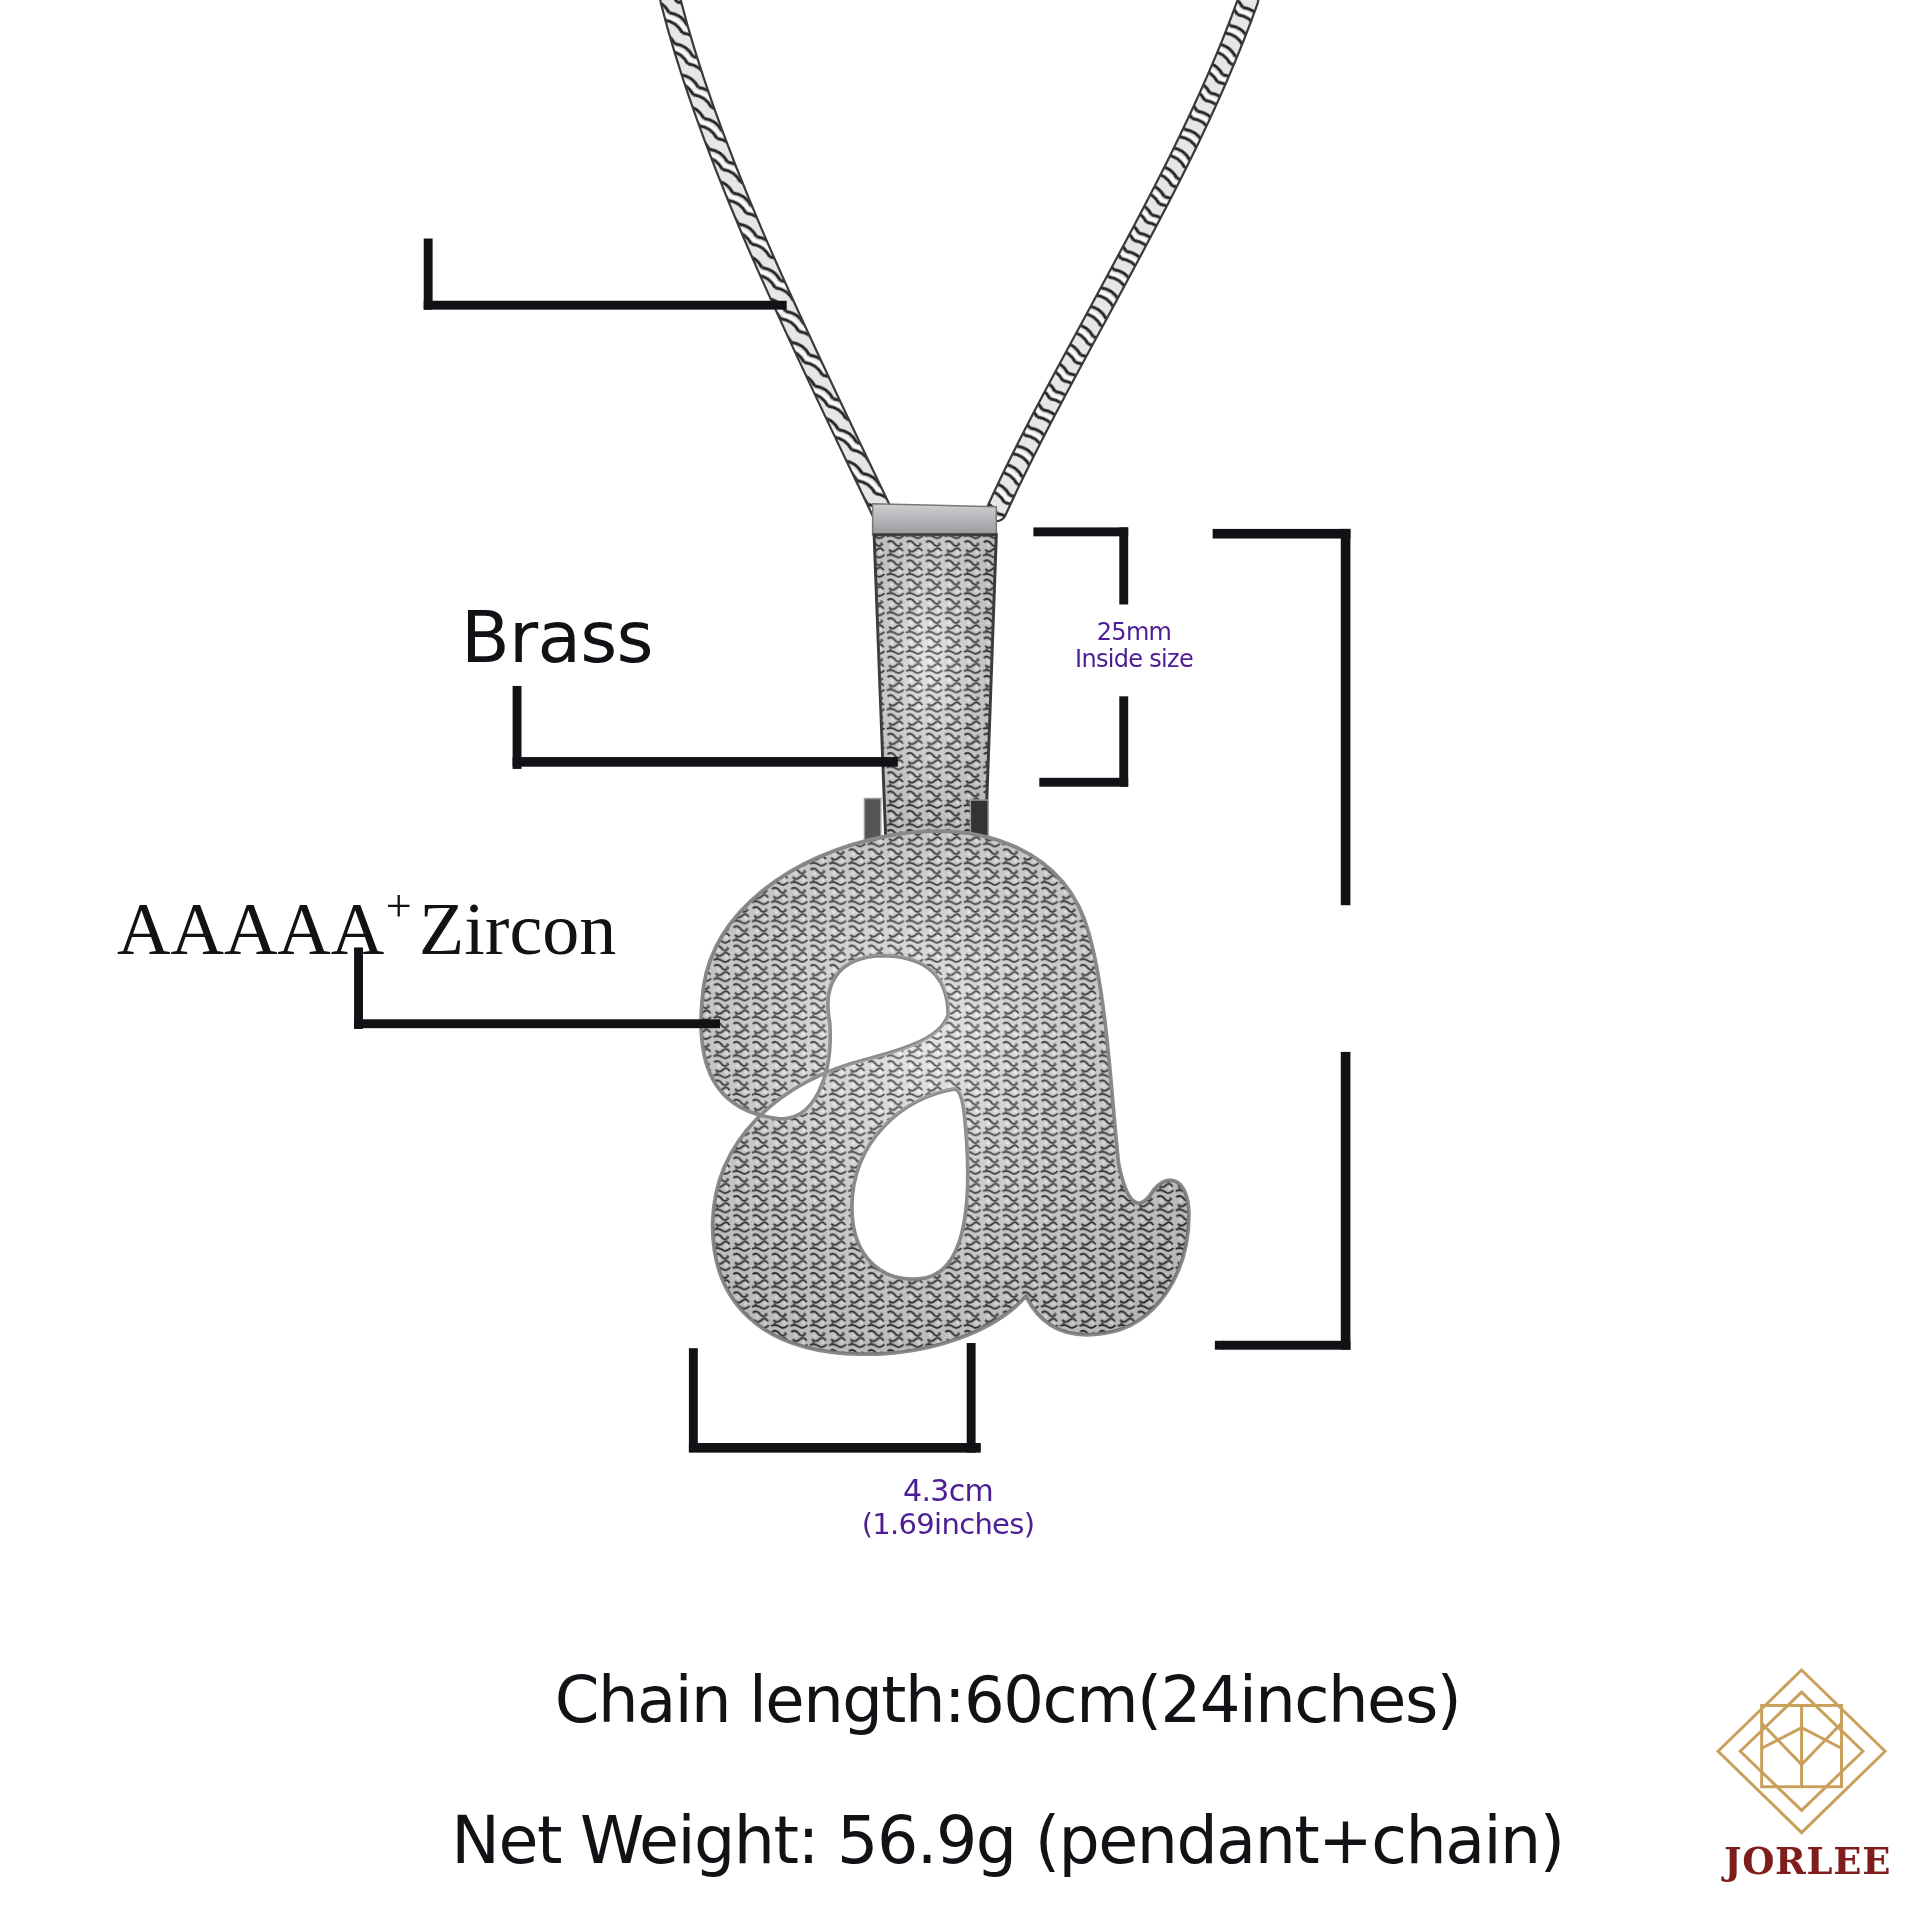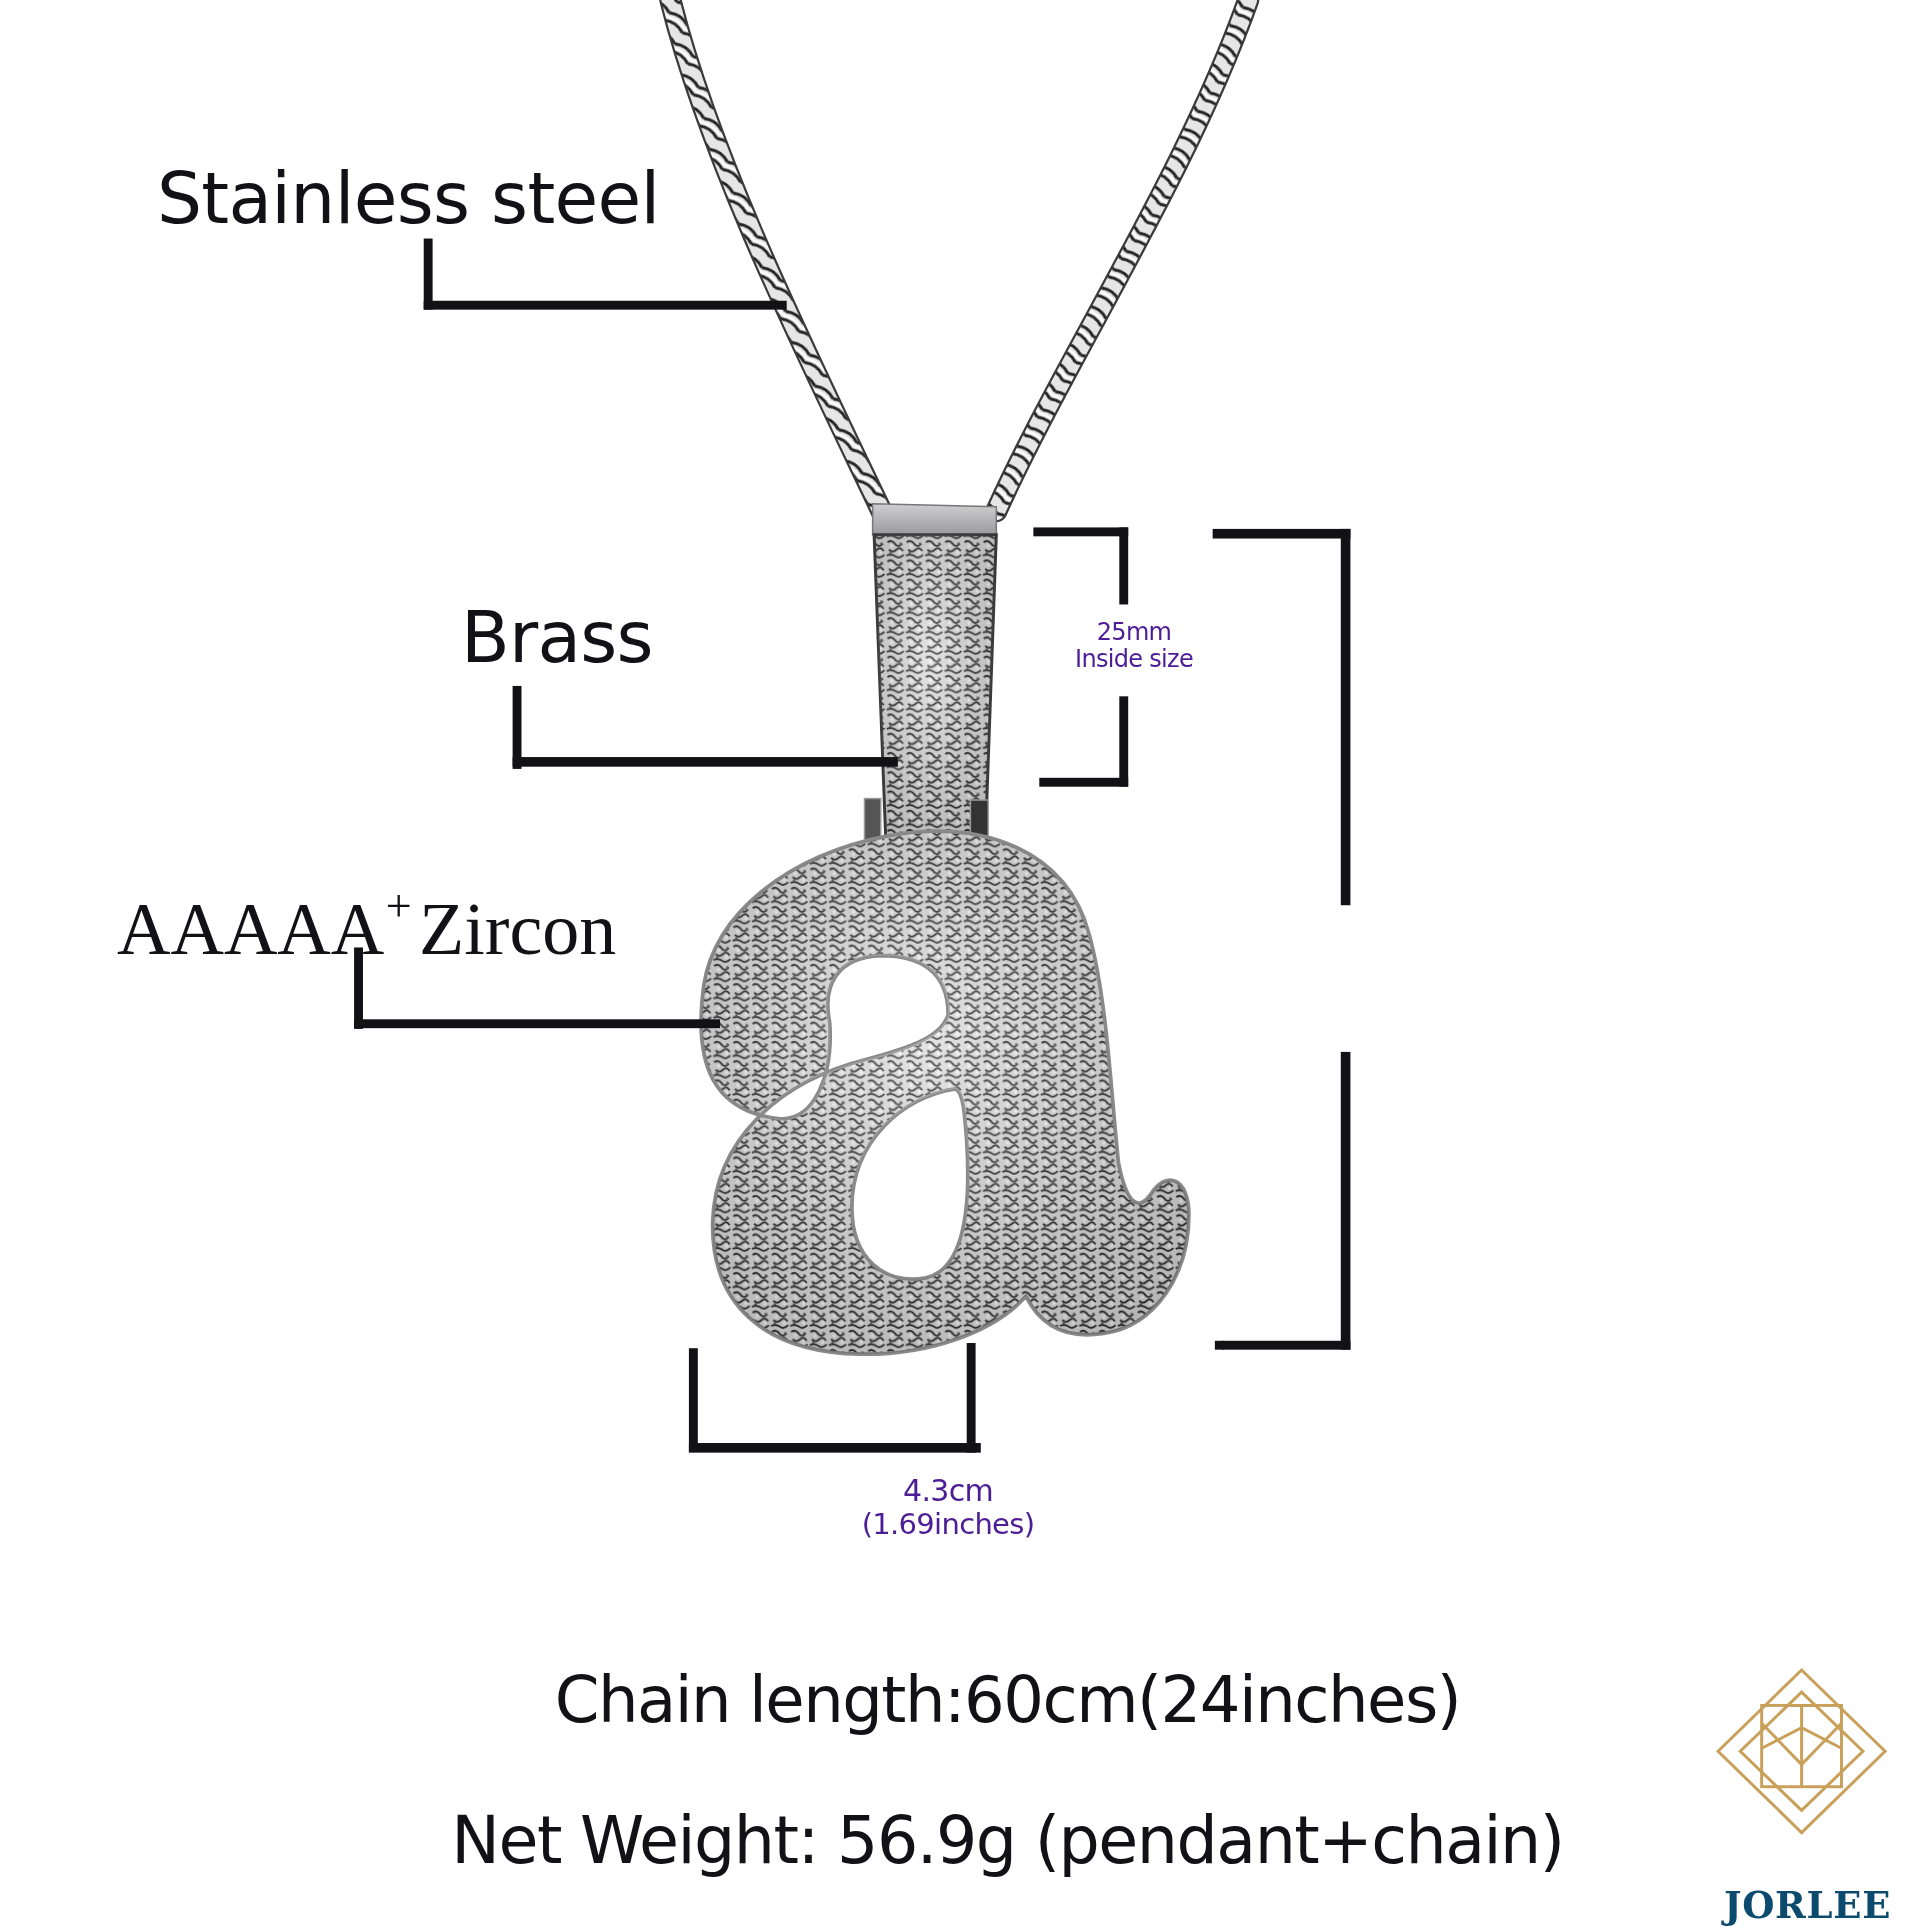--- a/index.html
+++ b/index.html
@@ -53,22 +53,21 @@
       left: 1704px; top: 1667px; width: 207px; height: 222px;
     }
     .brand-name {
       position: absolute;
       left: 0; top: 172px; width: 207px;
       text-align: center;
       font-family: "DejaVu Serif", "Liberation Serif", serif;
       font-weight: bold;
       font-size: 37px;
       letter-spacing: 0.7px;
-      color: #0c4a6e;
-      margin-top: 44px;
+      color: #7f1d1d;
     }
   </style>
 </head>
 <body>
 
 <div class="canvas">
 
   <svg class="art" width="1926" height="1926" viewBox="0 0 2600 2600">
     <defs>
       <pattern id="tex" width="26" height="26" patternUnits="userSpaceOnUse">
@@ -183,21 +182,20 @@
       <rect x="1640" y="1810" width="12" height="12"></rect>
     </g>
 
     <g fill="#111116">
       <rect x="930" y="1820" width="12" height="140"></rect>
       <rect x="930" y="1948" width="394" height="13"></rect>
       <rect x="1305" y="1813" width="12" height="148"></rect>
     </g>
   </svg>
 
-  <div id="lbl-steel" class="label sans">Stainless steel</div>
   <div id="lbl-brass" class="label sans">Brass</div>
   <div id="lbl-zircon" class="label serif">
     <span>AAAAA</span><span class="sup">+</span><span>Zircon</span>
   </div>
 
   <div id="dim-bail" class="dim">
     <div>25mm</div>
     <div>Inside size</div>
   </div>
   <div id="dim-width" class="dim">

